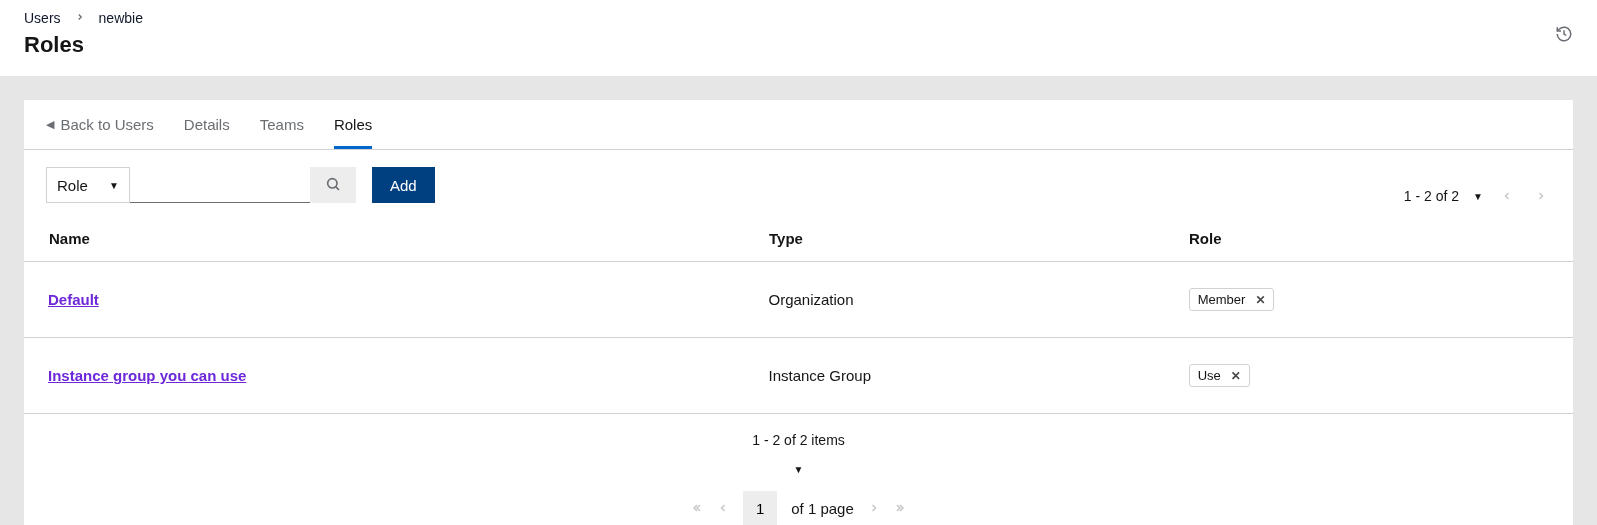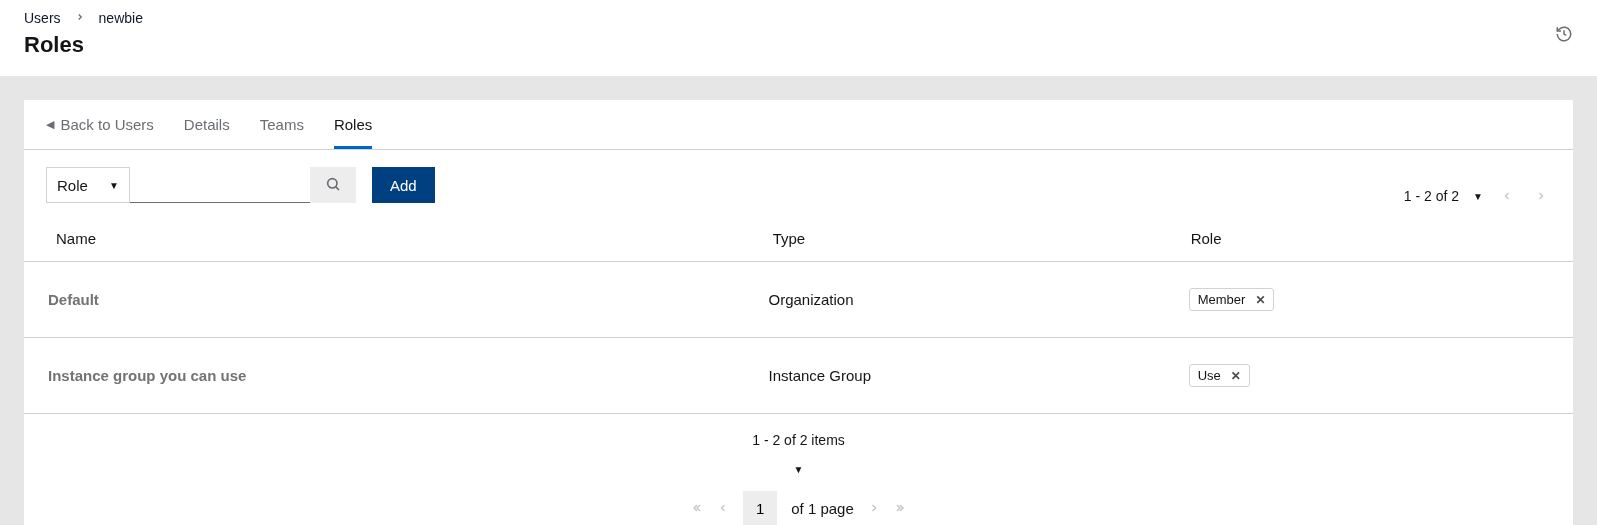--- a/index.html
+++ b/index.html
@@ -147,38 +147,39 @@
   .nav-arrow {
     color: #c8c8c8;
     cursor: default;
     padding: 0 4px;
   }
   .nav-arrow svg { width: 12px; height: 12px; display:block; }
 
   
   .table-header {
     display: flex;
-    padding: 10px 24px 14px 32px;
-    font-weight: 400;
+    padding: 10px 24px 14px 25px;
+    font-weight: 700;
     font-size: 15px;
     border-bottom: 1px solid #d2d2d2;
   }
   .col-name { flex: 0 0 48%; }
   .col-type { flex: 0 0 28%; }
   .col-role { flex: 1; }
   .table-row {
     display: flex;
     padding: 26px 24px;
     border-bottom: 1px solid #d2d2d2;
     align-items: center;
   }
   .table-row .col-name a {
-    color: #737373;
+    color: #6d28d9;
     font-weight: 600;
     font-size: 15px;
+    text-decoration: underline;
   }
   .table-row .col-type { font-size: 15px; }
   .role-chip {
     display: inline-flex;
     align-items: center;
     gap: 10px;
     border: 1px solid #d2d2d2;
     border-radius: 3px;
     padding: 3px 8px;
     font-size: 13px;

